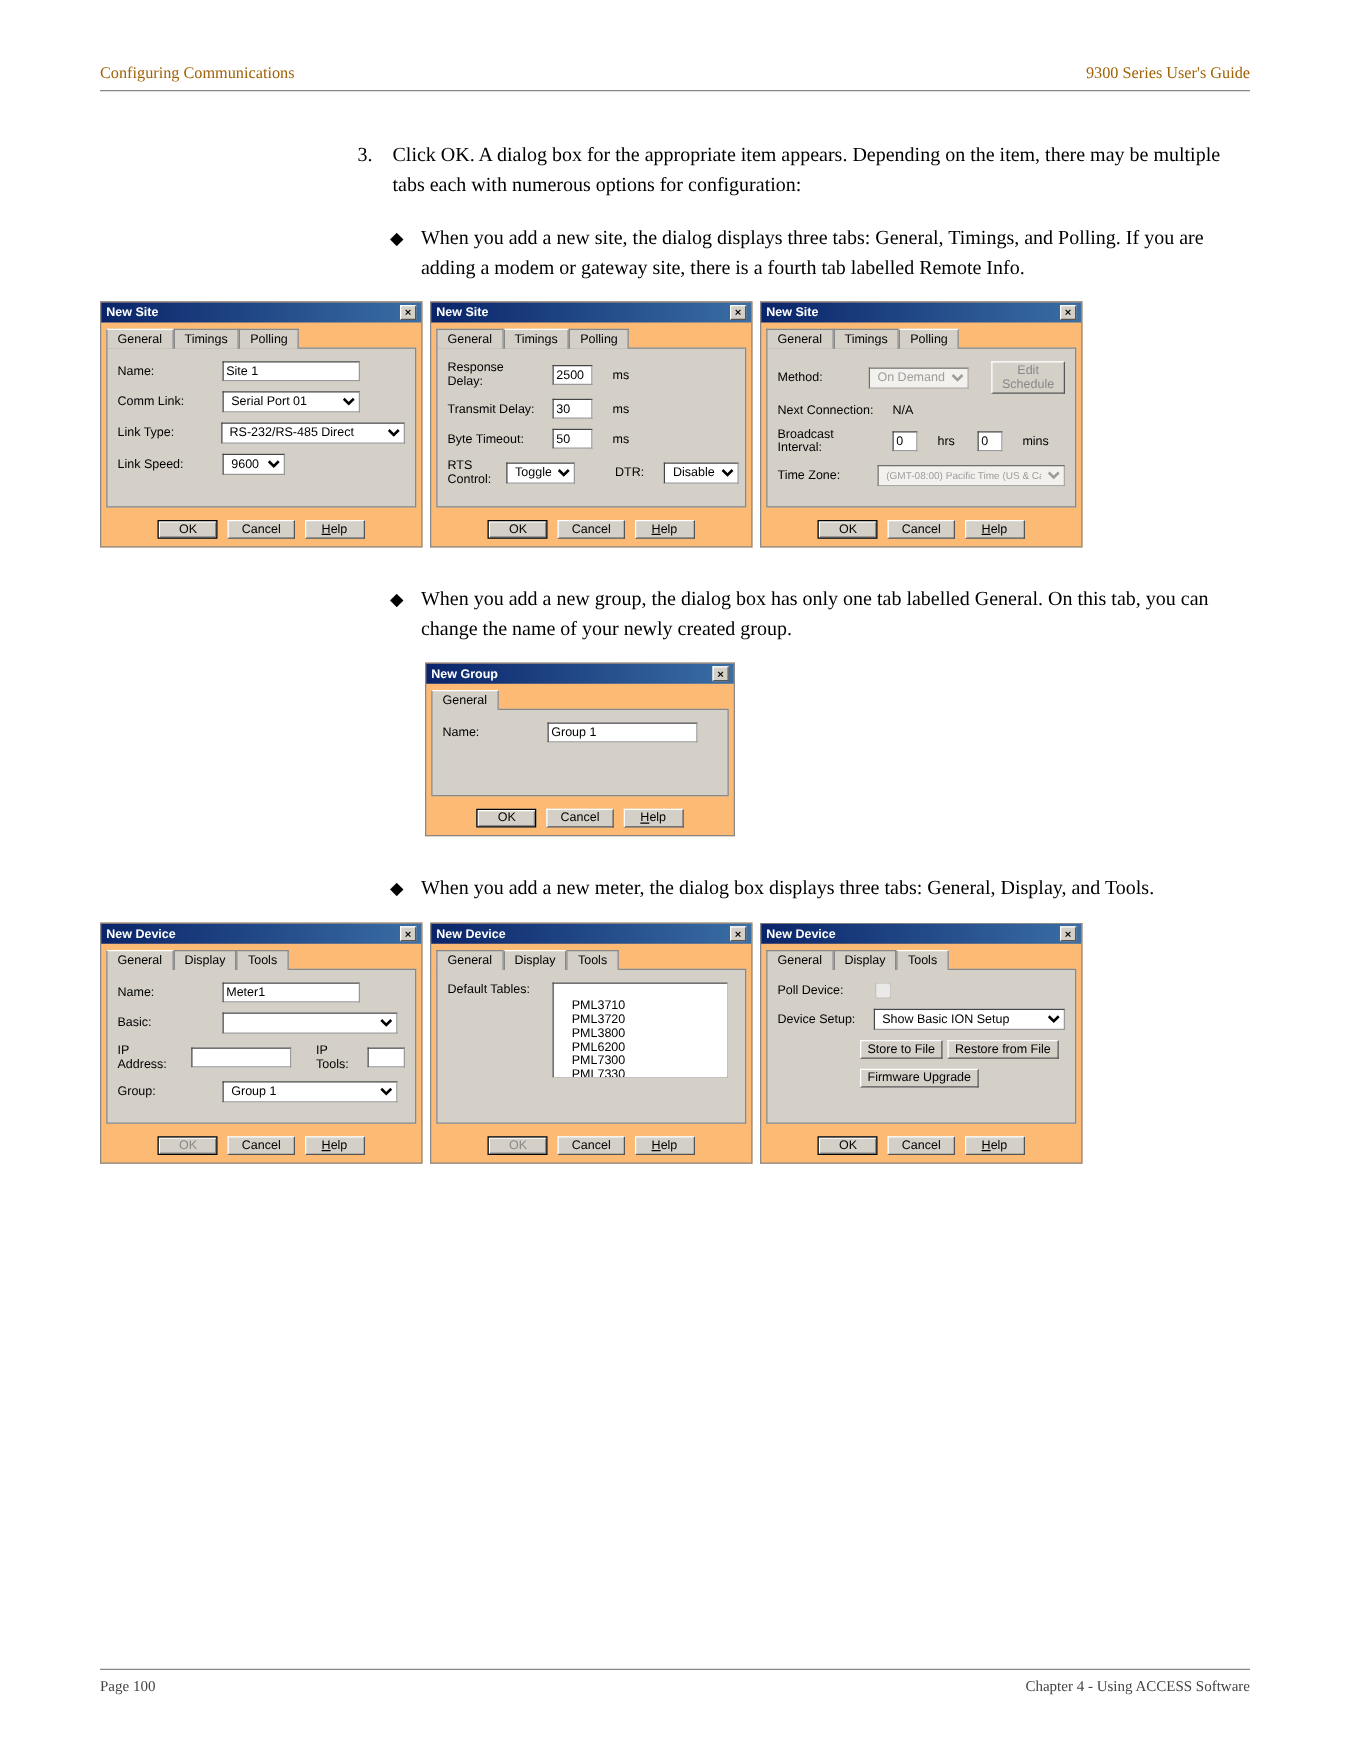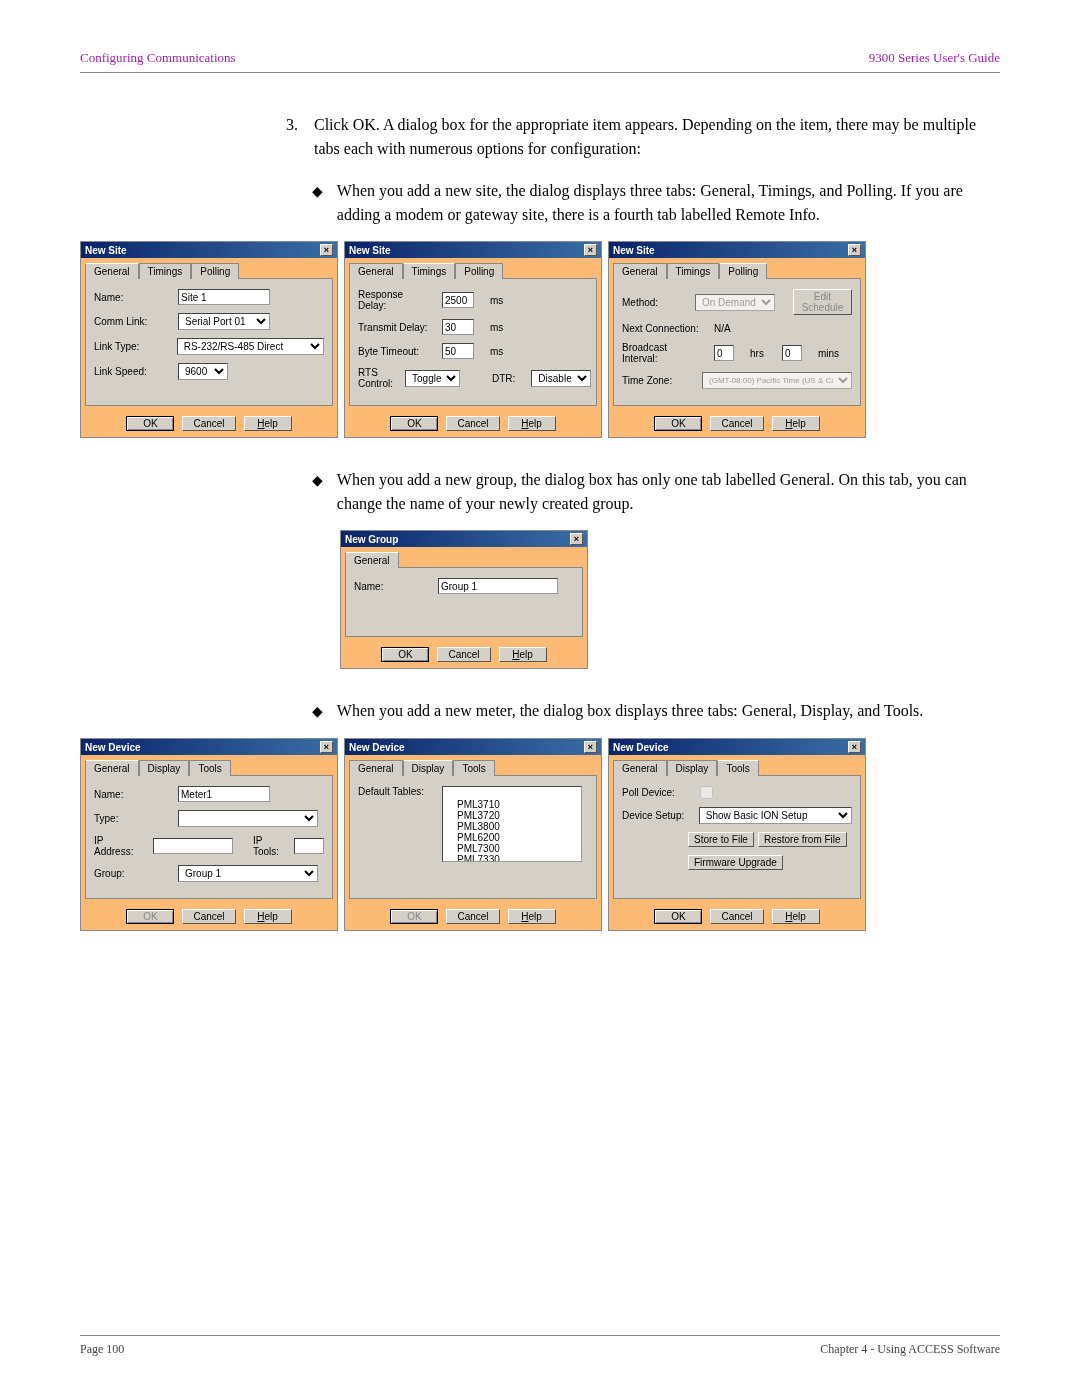--- a/index.html
+++ b/index.html
@@ -16,21 +16,21 @@
     min-height: 1397px;
     position: relative;
   }
   .header {
     display: flex;
     justify-content: space-between;
     border-bottom: 1px solid #888;
     padding-bottom: 6px;
     margin-bottom: 40px;
     font-size: 13px;
-    color: #a21caf;
+    color: #a16207;
   }
   .body-content { margin-left: 200px; }
   .step {
     display: flex;
     gap: 16px;
     margin-bottom: 18px;
     font-size: 16px;
     line-height: 1.5;
   }
   .step-num { min-width: 18px; text-align: right; }
@@ -118,21 +118,21 @@
   }
   .field-row label { width: 72px; color: #000; }
   .field-row input[type="text"], .field-row select {
     background: #fff;
     border: 1px inset #999;
     font-size: 10px;
     padding: 1px 2px;
     height: 16px;
   }
   .field-row select { height: 17px; }
-  .inp-w1 { width: 92px; }
+  .inp-w1 { width: 110px; }
   .inp-w2 { width: 150px; }
   .inp-sm { width: 32px; }
   .unit { margin-left: 4px; }
   .listbox {
     background: #fff;
     border: 1px inset #999;
     width: 140px;
     height: 76px;
     overflow-y: scroll;
     font-size: 10px;
@@ -364,21 +364,21 @@
           <div class="tab active">General</div>
           <div class="tab">Display</div>
           <div class="tab">Tools</div>
         </div>
         <div class="tabbody">
           <div class="field-row">
               <label>Name:</label>
               <input type="text" class="inp-w1" value="Meter1" style="">
             </div>
           <div class="field-row">
-              <label>Type:</label>
+              <label>Basic:</label>
               <select style="width:140px"><option></option></select>
             </div>
           <div class="field-row">
               <label>IP Address:</label>
               <input type="text" style="width: 80px;" value="">
               <span style="margin:0 3px 0 8px">IP Tools:</span>
               <input type="text" style="width: 30px;" value="">
             </div>
           <div class="field-row">
               <label>Group:</label>

